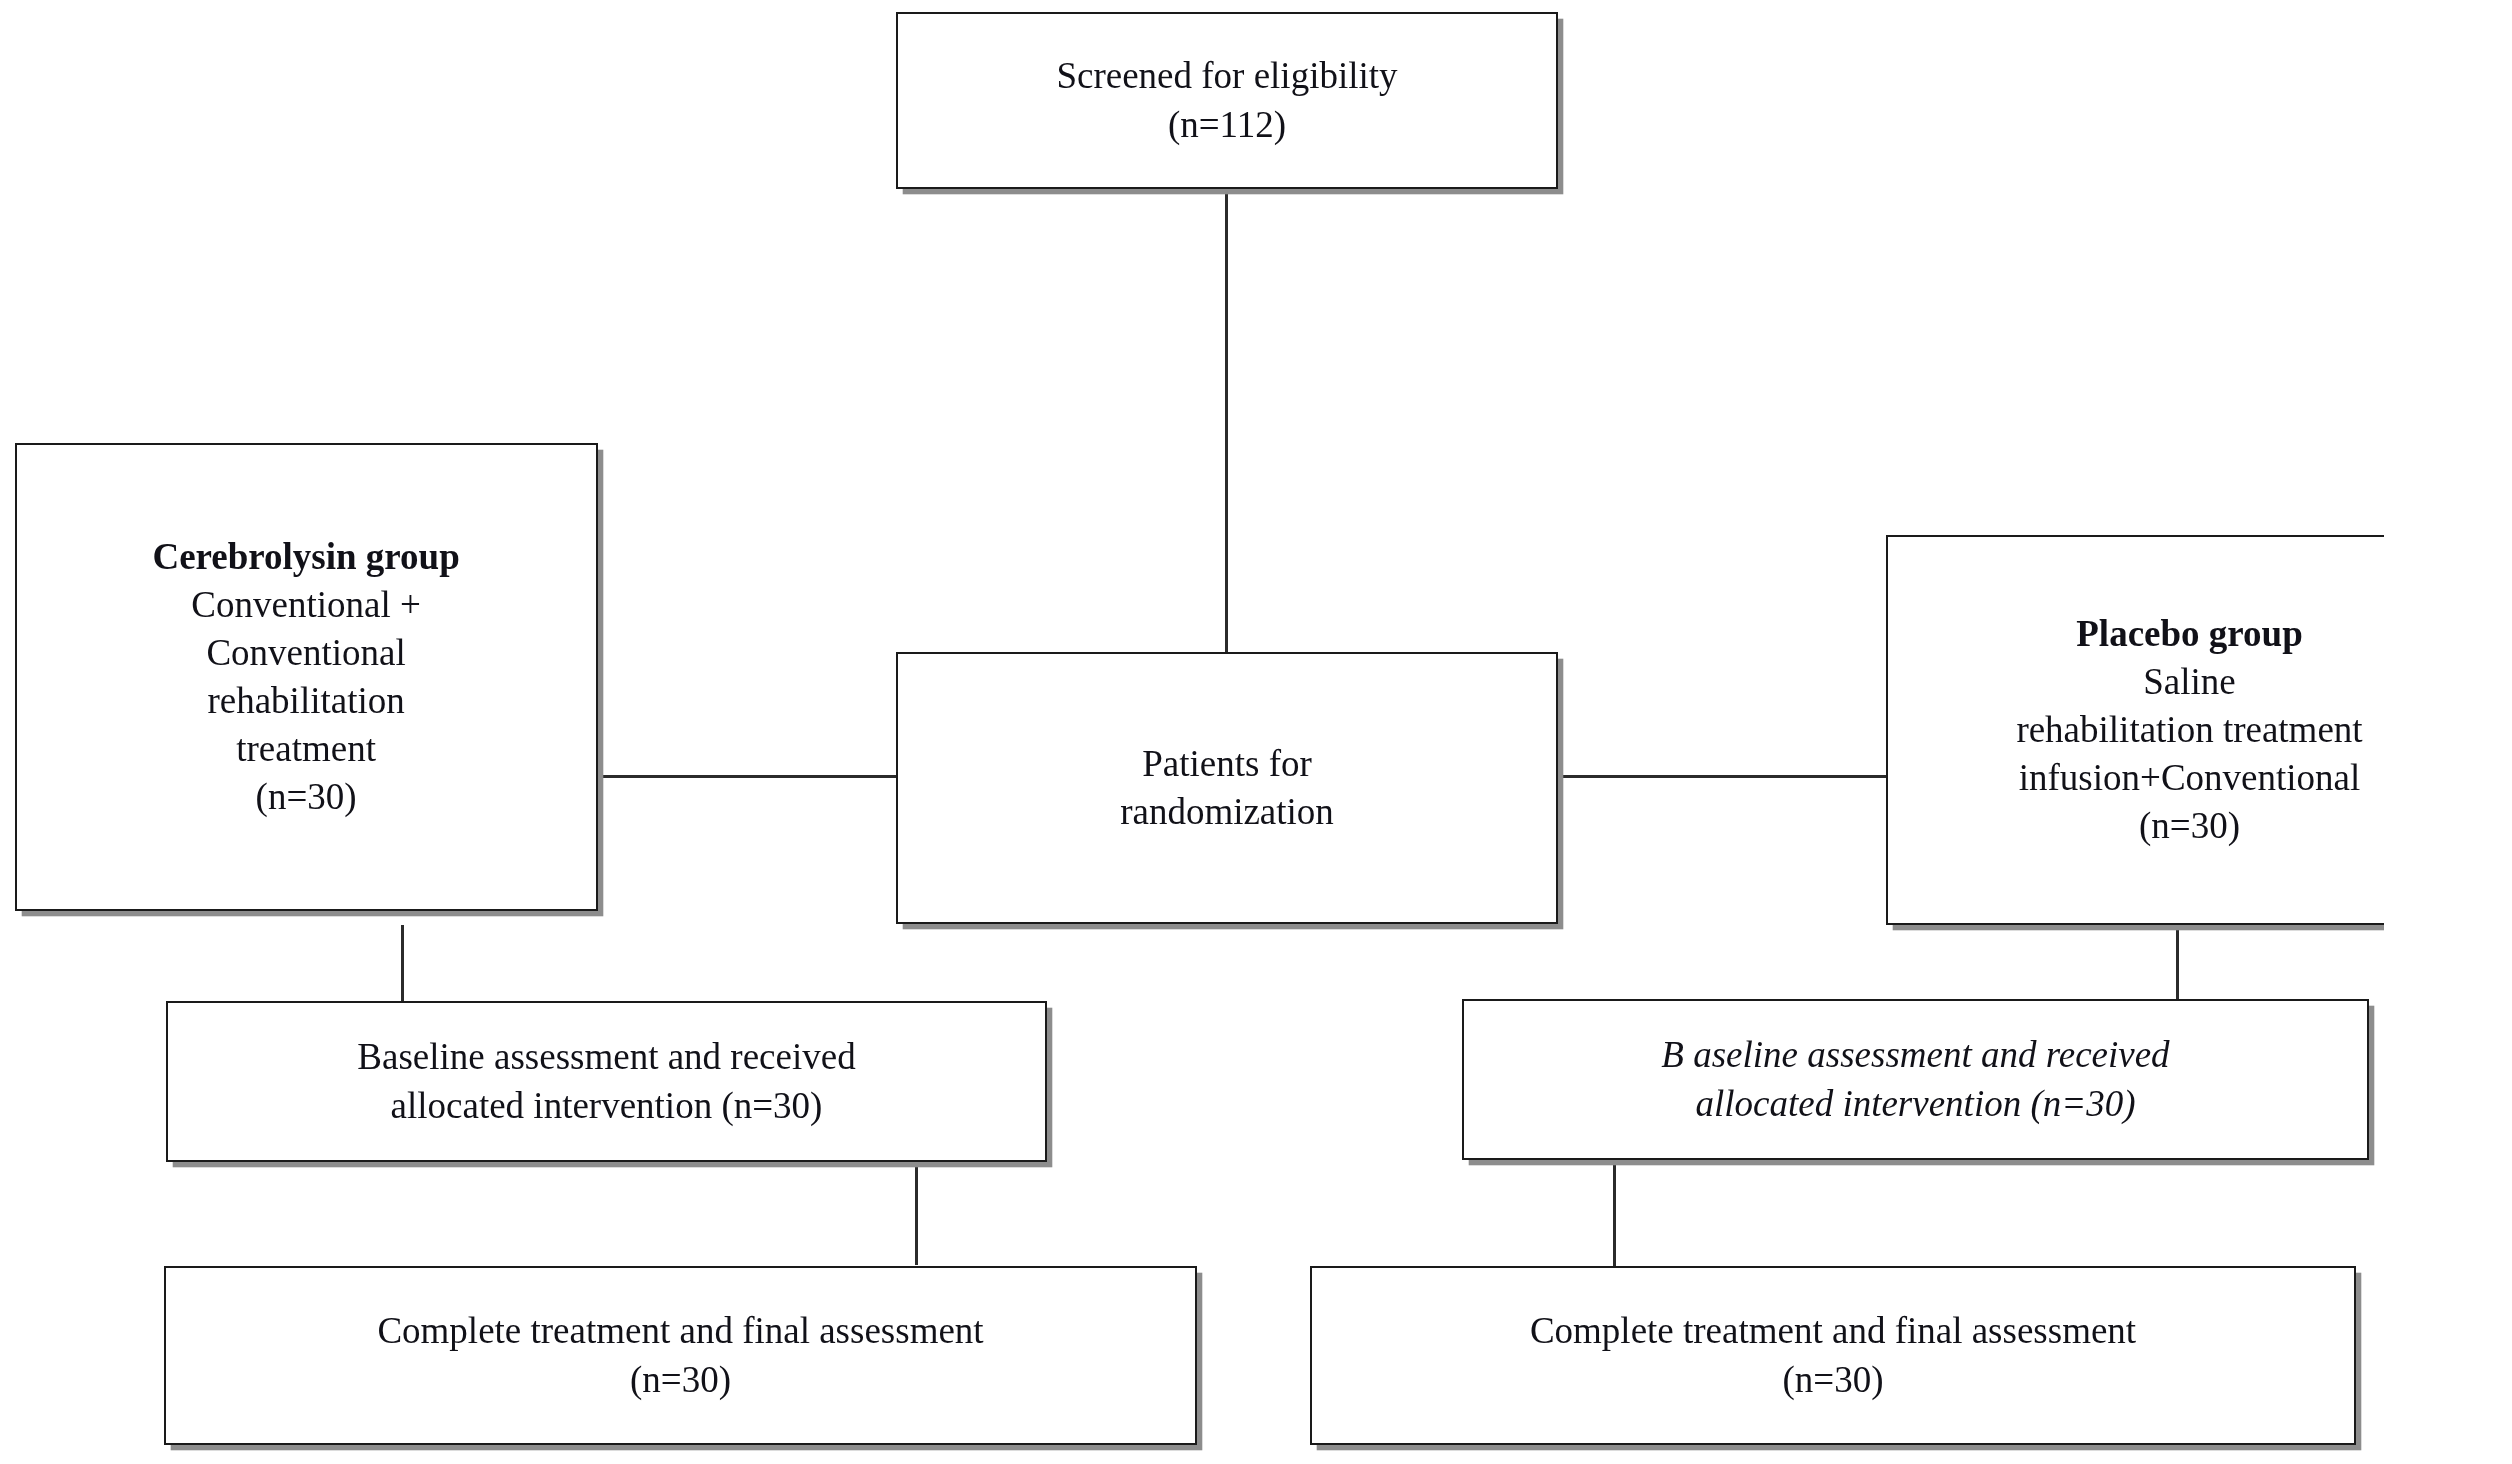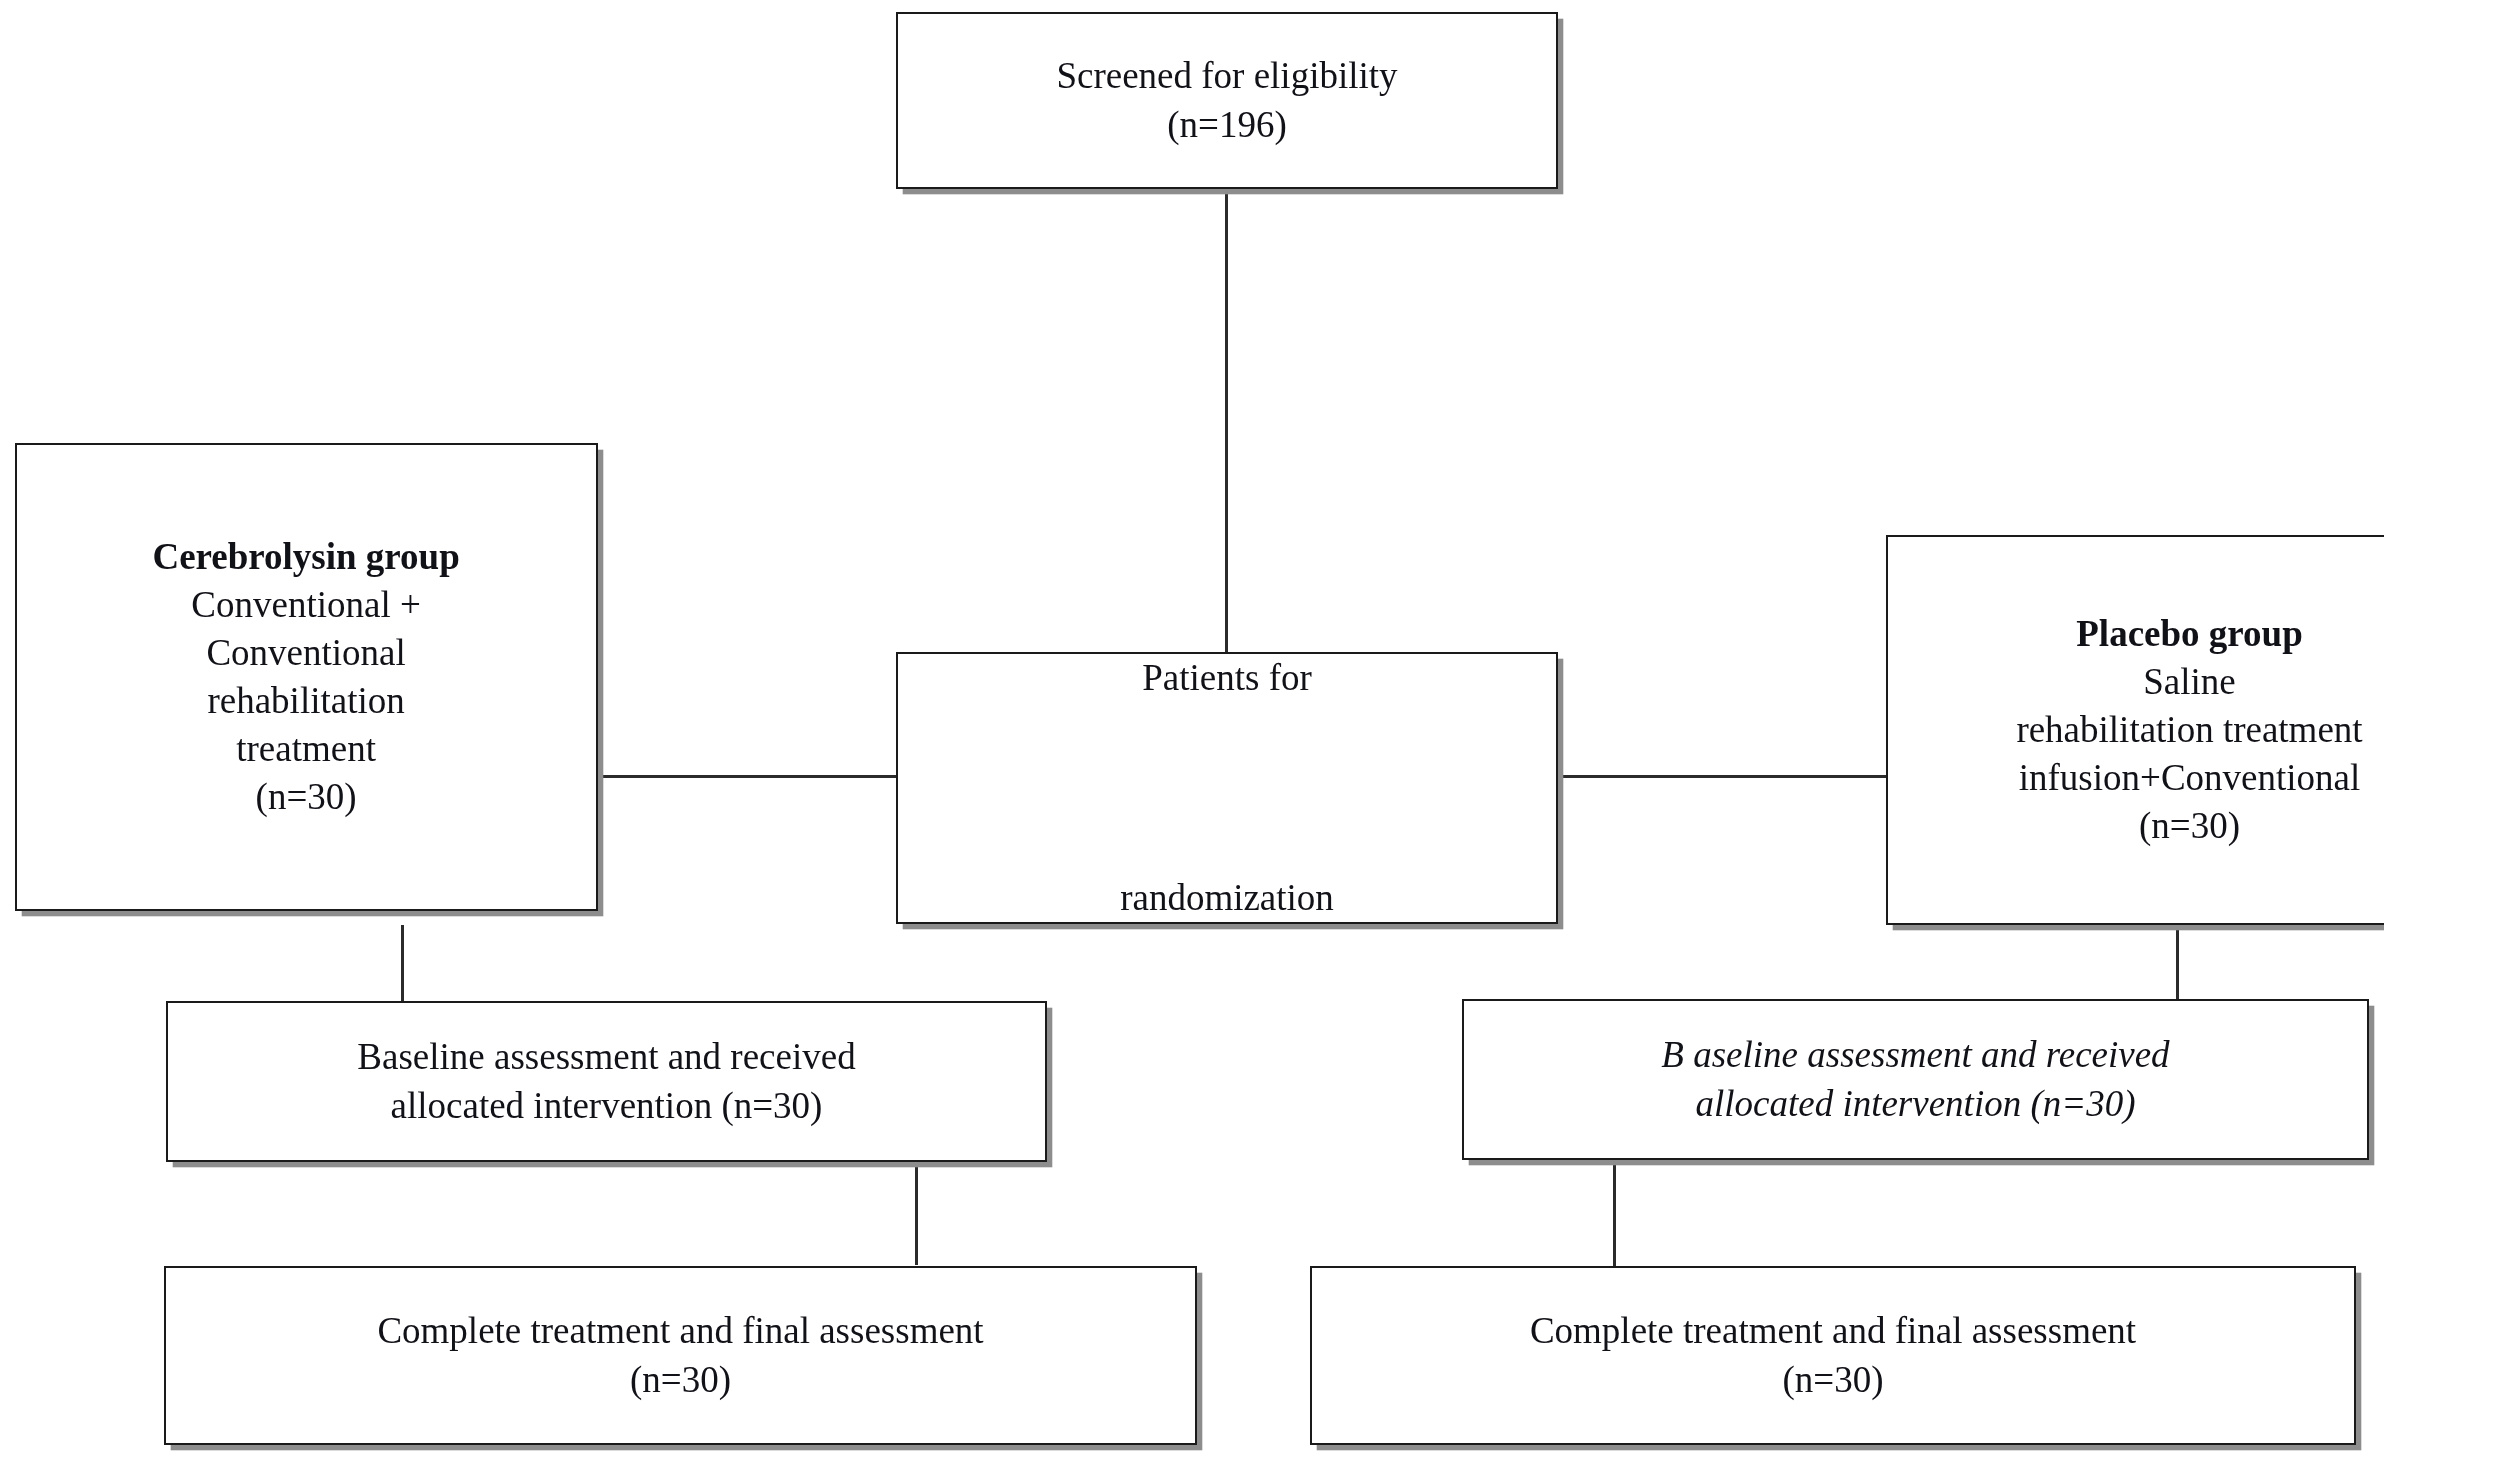--- a/index.html
+++ b/index.html
@@ -38,21 +38,21 @@
     display: block;
     white-space: nowrap;
   }
   .node .ln.bold {
     font-weight: bold;
   }
 
   
   .f-top    { font-size: 37px; }
   .f-group  { font-size: 37px; }
-  .f-center { font-size: 37px; justify-content: space-between; }
+  .f-center { font-size: 37px; }
   .f-step   { font-size: 37px; }
 
   
   .conn {
     position: absolute;
     background: #2b2b2b;
     z-index: 1;
   }
   .conn.v { width: 3.3px; }
   .conn.h { height: 3.3px; }
@@ -71,21 +71,21 @@
   <div class="conn v" style="left:401px; top:925px; height:78px;"></div>
 
   <div class="conn v" style="left:915px; top:1162px; height:103px;"></div>
 
   <div class="conn v" style="left:2176px; top:836px; height:164px;"></div>
 
   <div class="conn v" style="left:1613px; top:1160px; height:106px;"></div>
 
   <div class="node f-top" style="left:896px; top:12px; width:662px; height:177px;">
     <span class="ln">Screened for eligibility</span>
-    <span class="ln">(n=196)</span>
+    <span class="ln">(n=112)</span>
   </div>
 
   <div class="node f-group" style="left:14.6px; top:443px; width:583px; height:468px;">
     <span class="ln bold">Cerebrolysin group</span>
     <span class="ln">Conventional +</span>
     <span class="ln">Conventional</span>
     <span class="ln">rehabilitation</span>
     <span class="ln">treatment</span>
     <span class="ln">(n=30)</span>
   </div>

